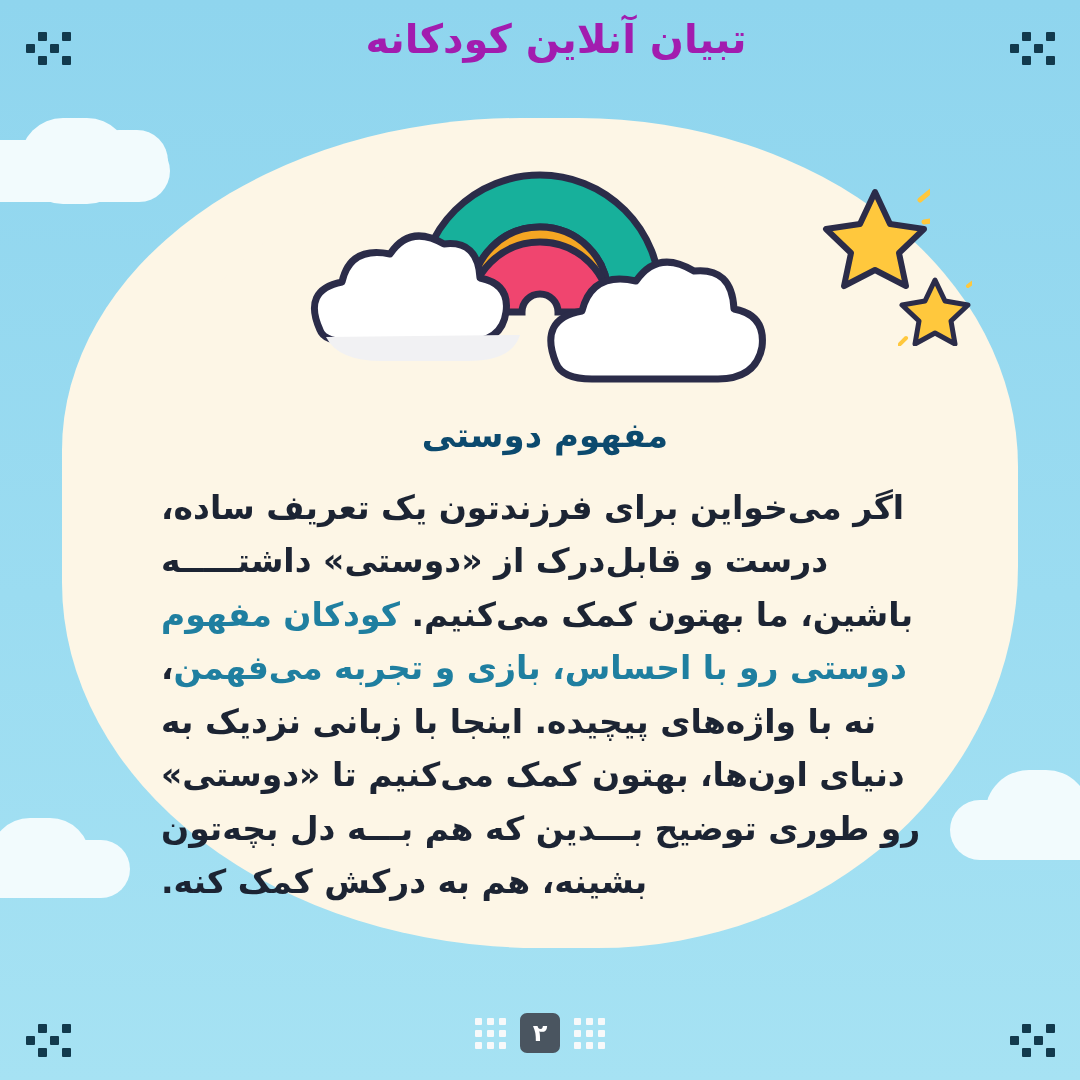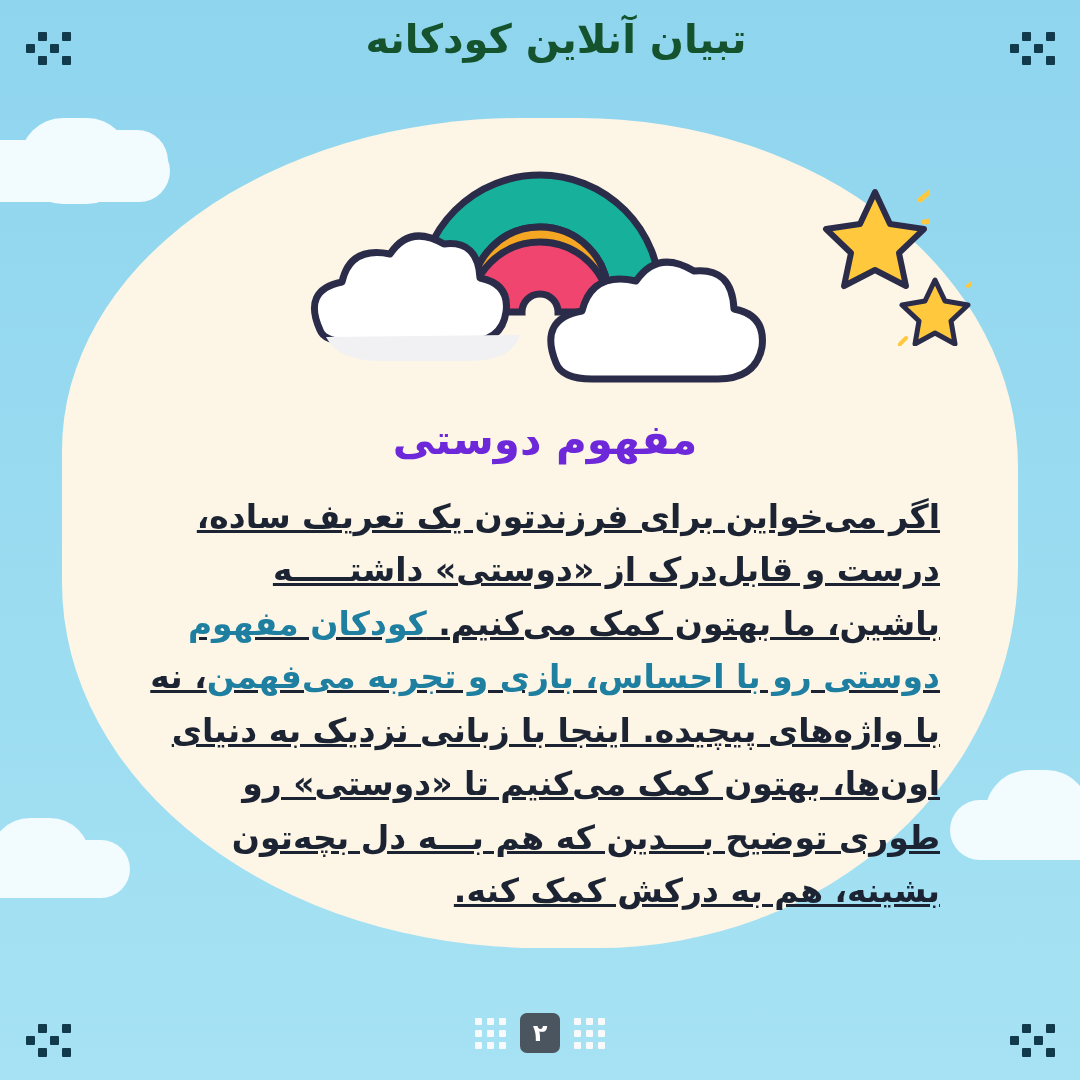--- a/index.html
+++ b/index.html
@@ -13,21 +13,21 @@
   
   .sky{position:absolute;inset:0;background:linear-gradient(#8fd5ee 0%, #9bdcf1 55%, #a6e2f3 100%);}
   .cloud-bg{position:absolute;background:#f2fbfd;border-radius:999px;}
 
   
   .corner{position:absolute;width:46px;height:46px;}
   .corner span{position:absolute;width:9px;height:9px;background:#123a4d;border-radius:1px;}
 
   
   .logo{
-    position:absolute;top:16px;left:0;right:0;text-align:center;color:#14532d;margin-left:32px;
+    position:absolute;top:16px;left:0;right:0;text-align:center;color:#a21caf;margin-left:32px;
   }
   .logo .fa{
     font-size:40px;font-weight:700;letter-spacing:0px;direction:rtl;
     font-family:"DejaVu Sans","Liberation Sans",sans-serif;
   }
   .logo .en{
     font-size:21px;letter-spacing:5px;margin-top:4px;font-weight:600;
     font-family:"Liberation Sans",sans-serif;direction:ltr;
   }
 
@@ -48,28 +48,27 @@
 
   
   .star{position:absolute;}
 
   
   .content{
     position:absolute;left:150px;top:415px;width:790px;text-align:center;
     direction:rtl;
   }
   .title{
-    color:#6d28d9;font-size:42px;font-weight:700;margin:0 0 26px 0;
+    color:#0c4a6e;font-size:34px;font-weight:700;margin:0 0 26px 0;
     font-family:"DejaVu Sans","Liberation Sans",sans-serif;
   }
   .para{
     color:#1c2433;font-size:33px;line-height:1.62;font-weight:700;
-    text-align:right;margin:0;
-    font-family:"DejaVu Sans","Liberation Sans",sans-serif;
-    text-decoration:underline;
+    text-align:left;margin:11px;
+    font-family:"DejaVu Sans","Liberation Sans",sans-serif;
   }
   .hl{color:#1f7fa0;}
 
   
   .pager{
     position:absolute;bottom:24px;left:0;right:0;height:46px;
     display:flex;align-items:center;justify-content:center;gap:14px;
   }
   .dots{display:grid;grid-template-columns:repeat(3,7px);grid-template-rows:repeat(3,7px);gap:5px;}
   .dots i{width:7px;height:7px;background:#f7f9fa;border-radius:1px;display:block;}

